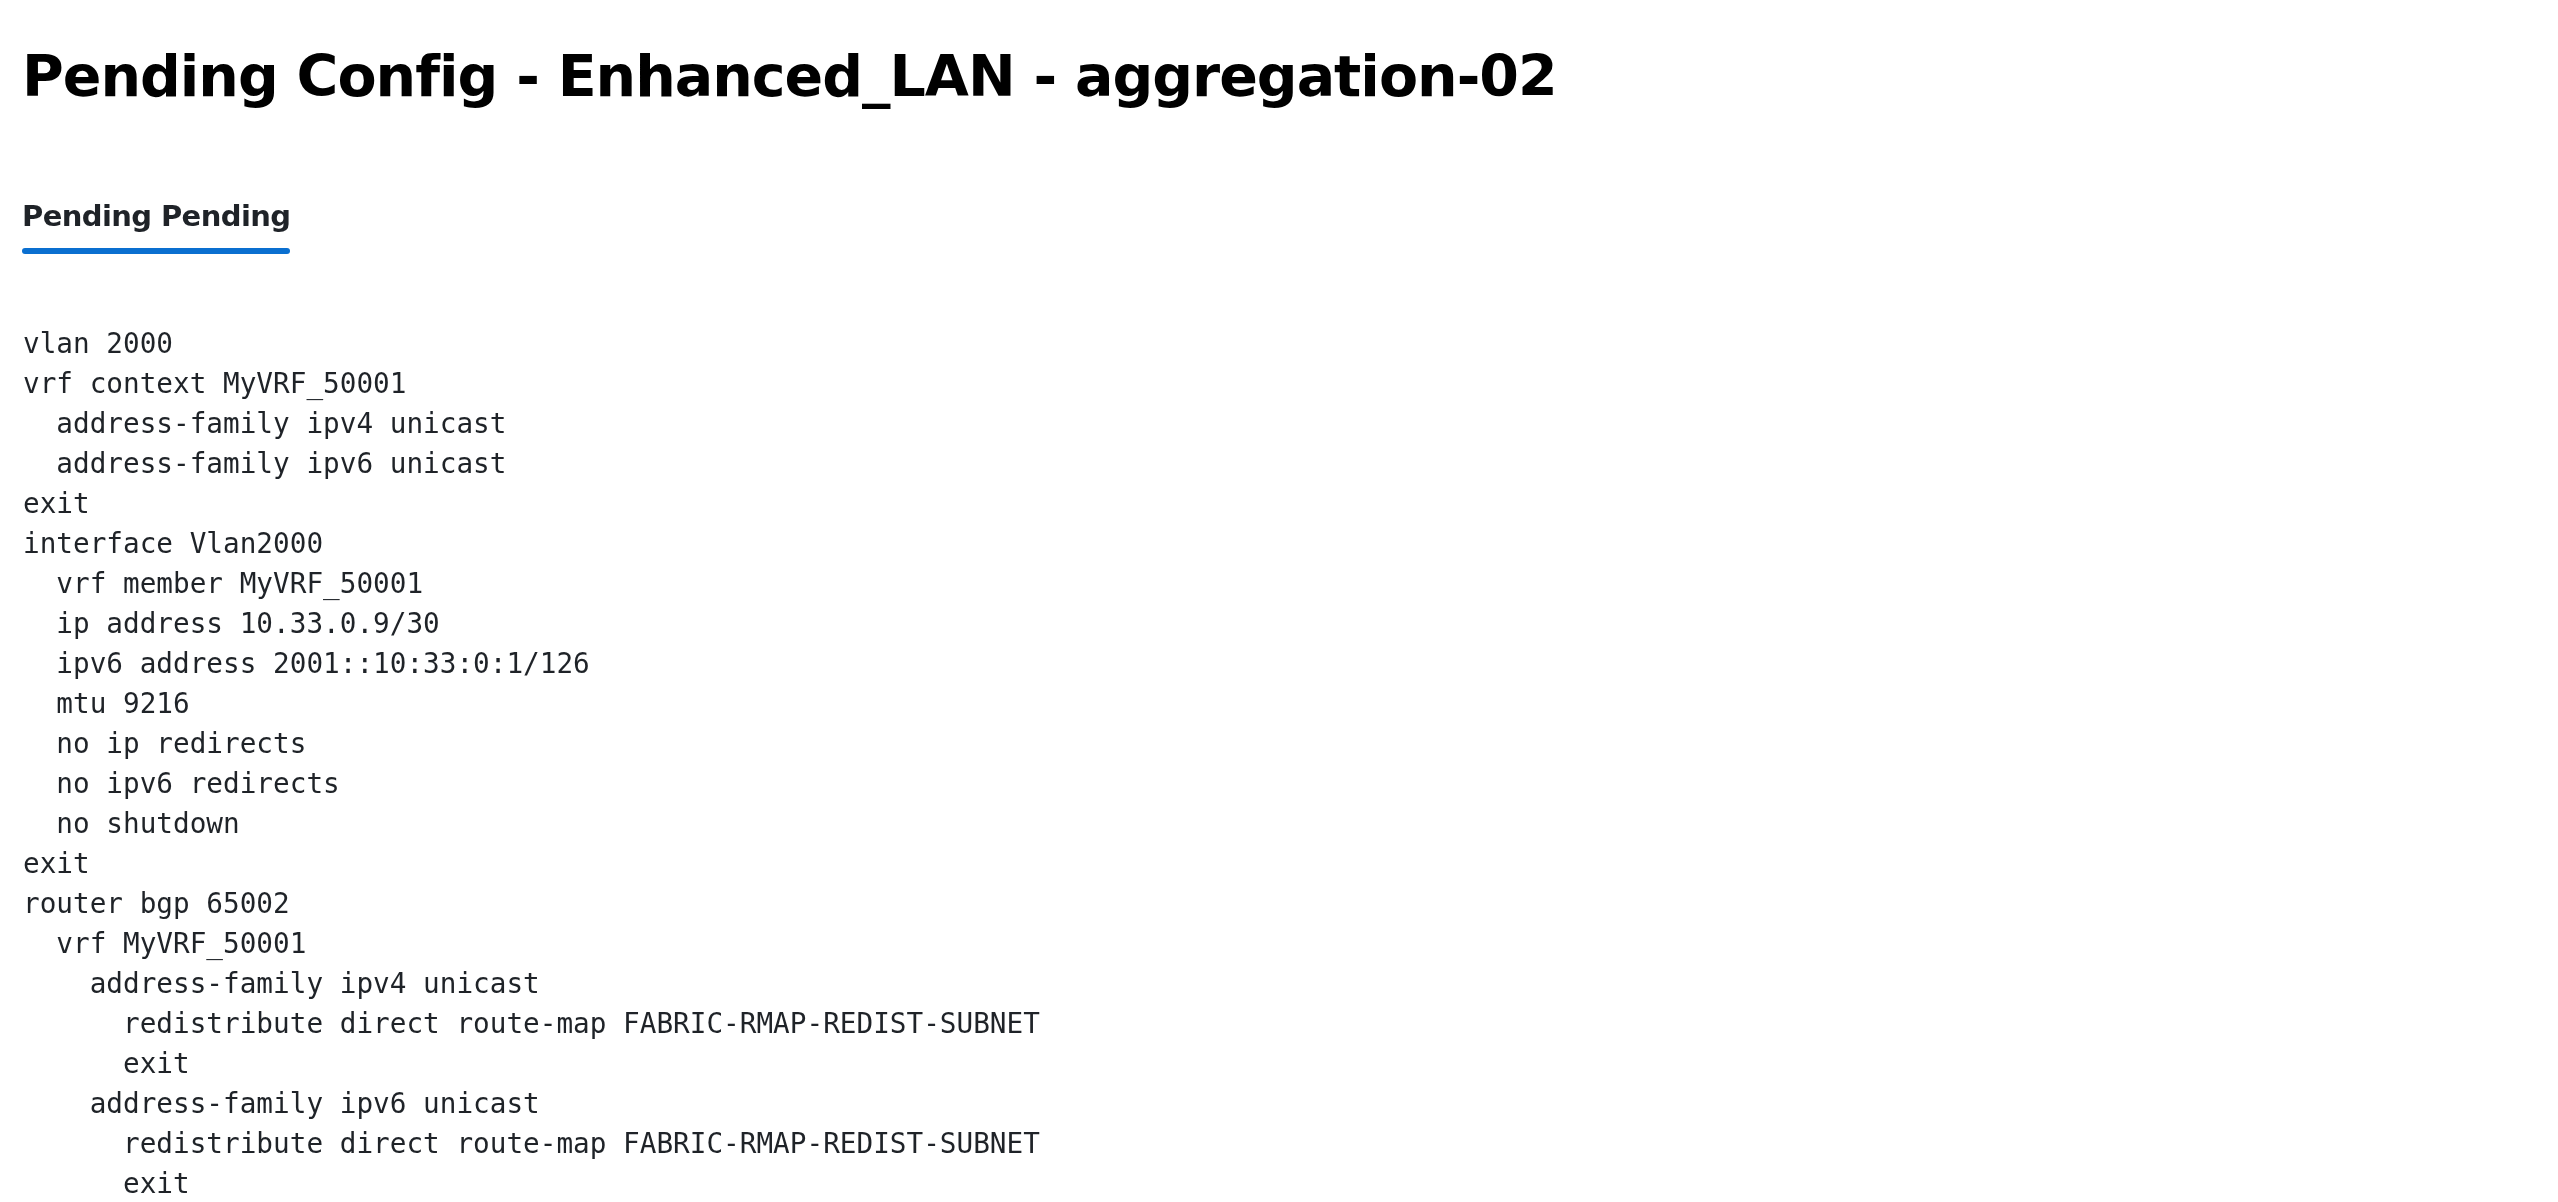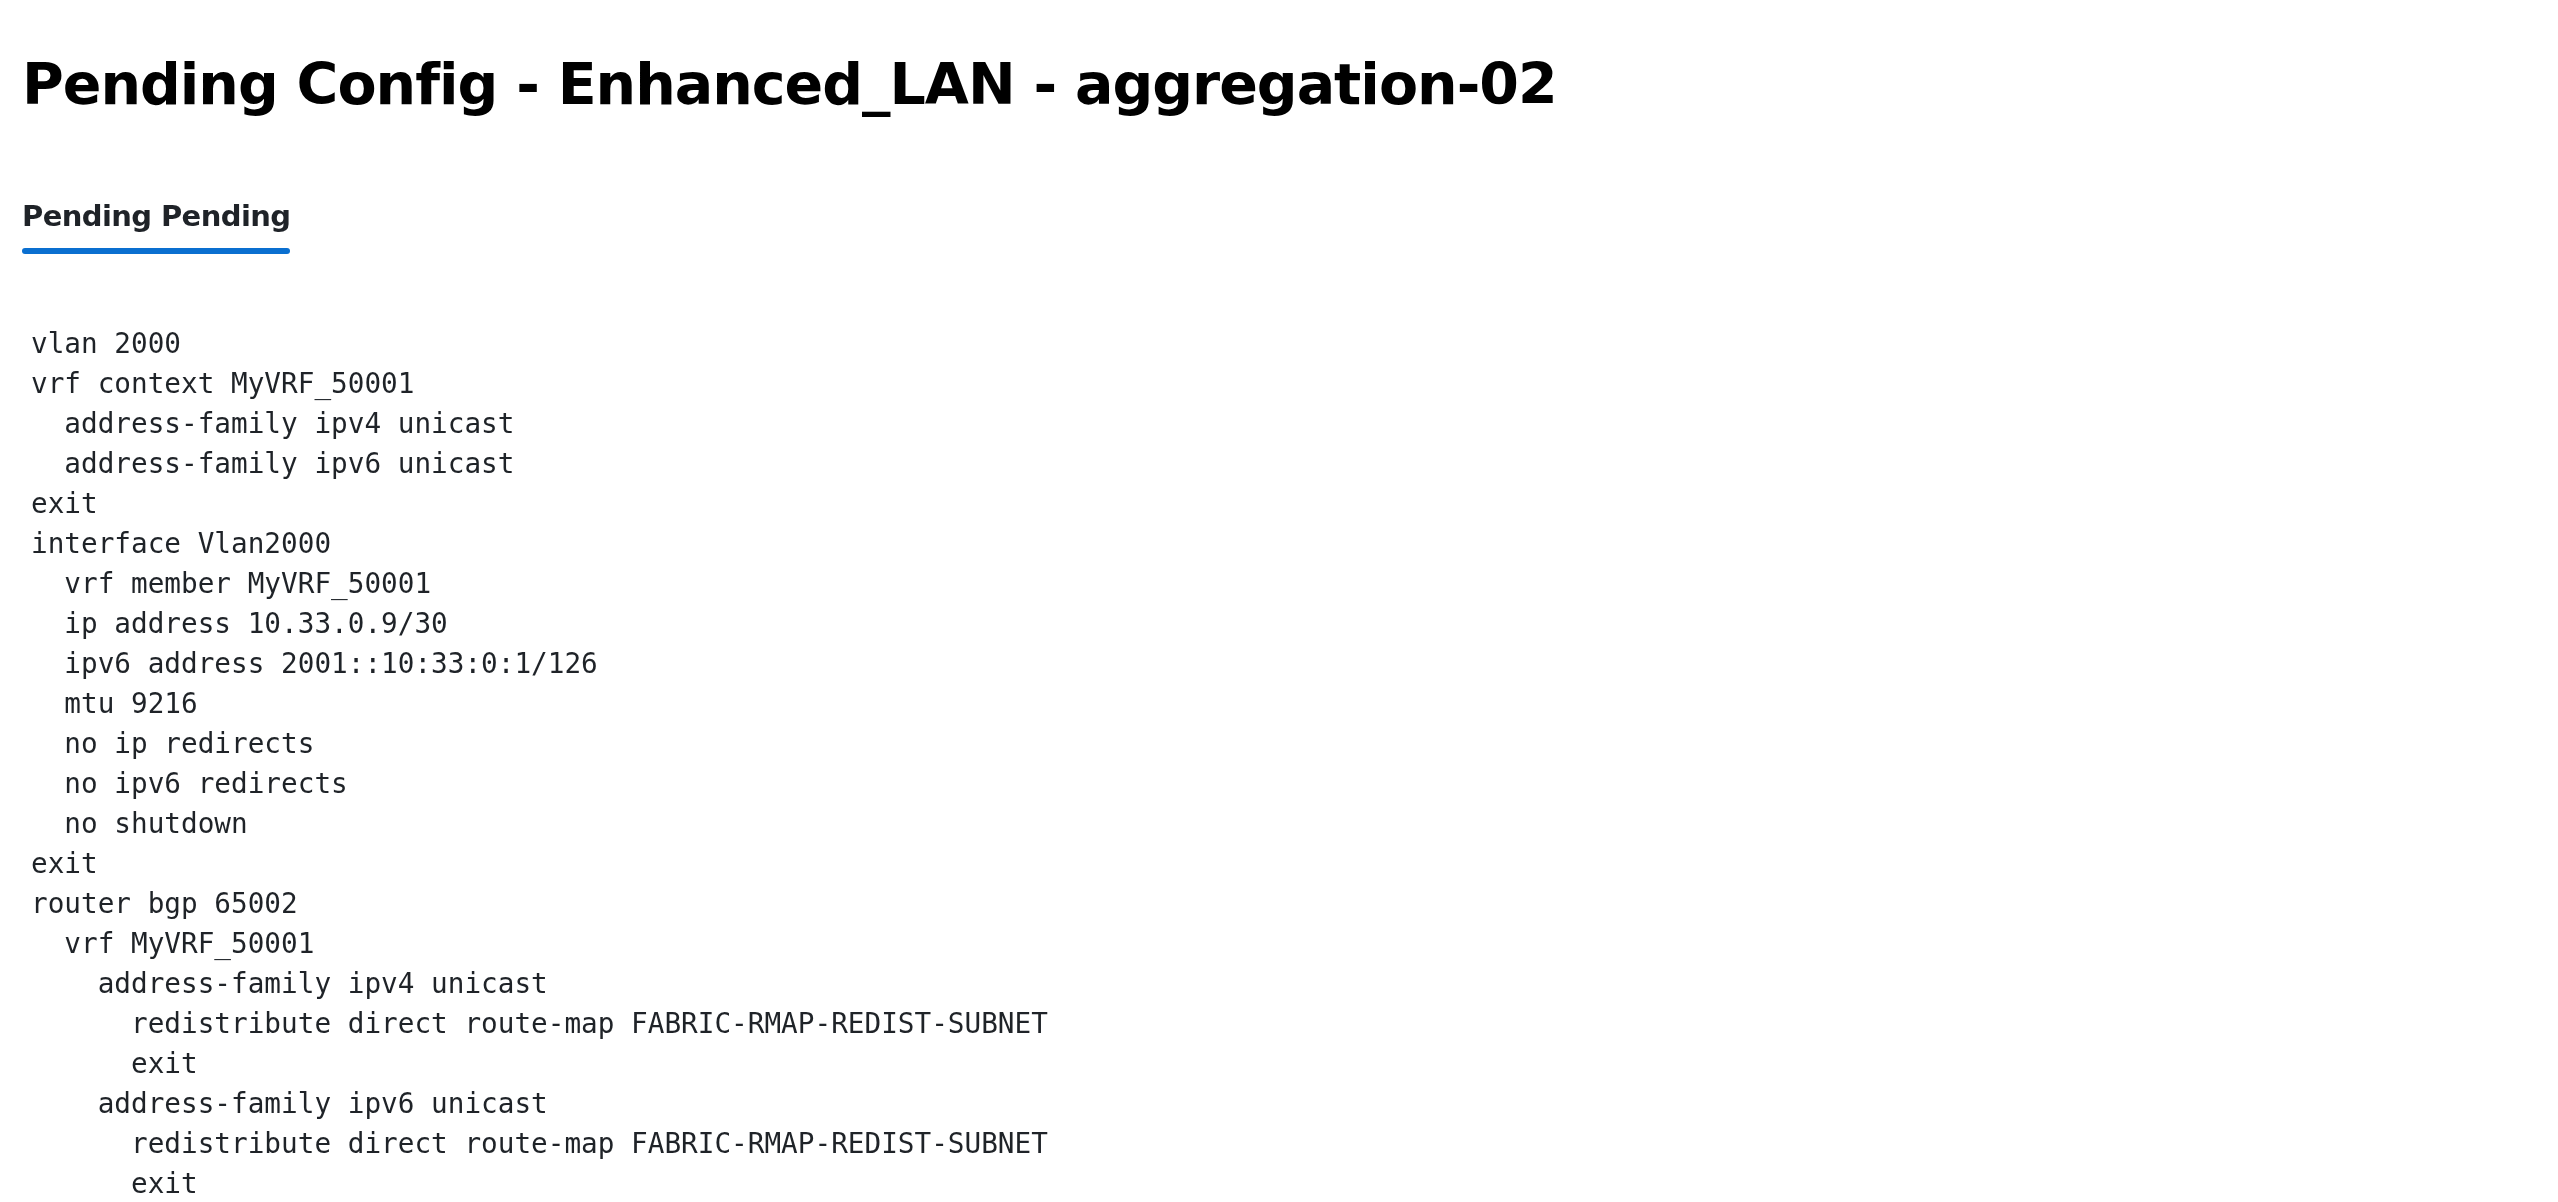--- a/index.html
+++ b/index.html
@@ -10,21 +10,21 @@
   body {
     width: 2558px;
     height: 1202px;
     overflow: hidden;
     position: relative;
     font-family: "Liberation Sans", "DejaVu Sans", sans-serif;
   }
   .page-title {
     position: absolute;
     left: 22px;
-    top: 44px;
+    top: 36px;
     margin: 0;
     font-family: "DejaVu Sans", sans-serif;
     font-weight: bold;
     font-size: 57px;
     line-height: 80px;
     color: #000000;
     letter-spacing: -1px;
     white-space: nowrap;
   }
   .tabs {
@@ -64,21 +64,20 @@
     margin: 0;
     font-family: "DejaVu Sans Mono", "Liberation Mono", monospace;
     font-size: 27.7px;
     line-height: 40px;
     color: #1f2328;
   }
   .config-line {
     display: block;
     white-space: pre;
     height: 40px;
-    margin-left: 8px;
   }
 </style>
 </head>
 <body>
 
 <h1 class="page-title">Pending Config - Enhanced_LAN - aggregation-02</h1>
 
 <div class="tabs">
   <div class="tab active">
     <span class="tab-label">Pending Pending</span>

